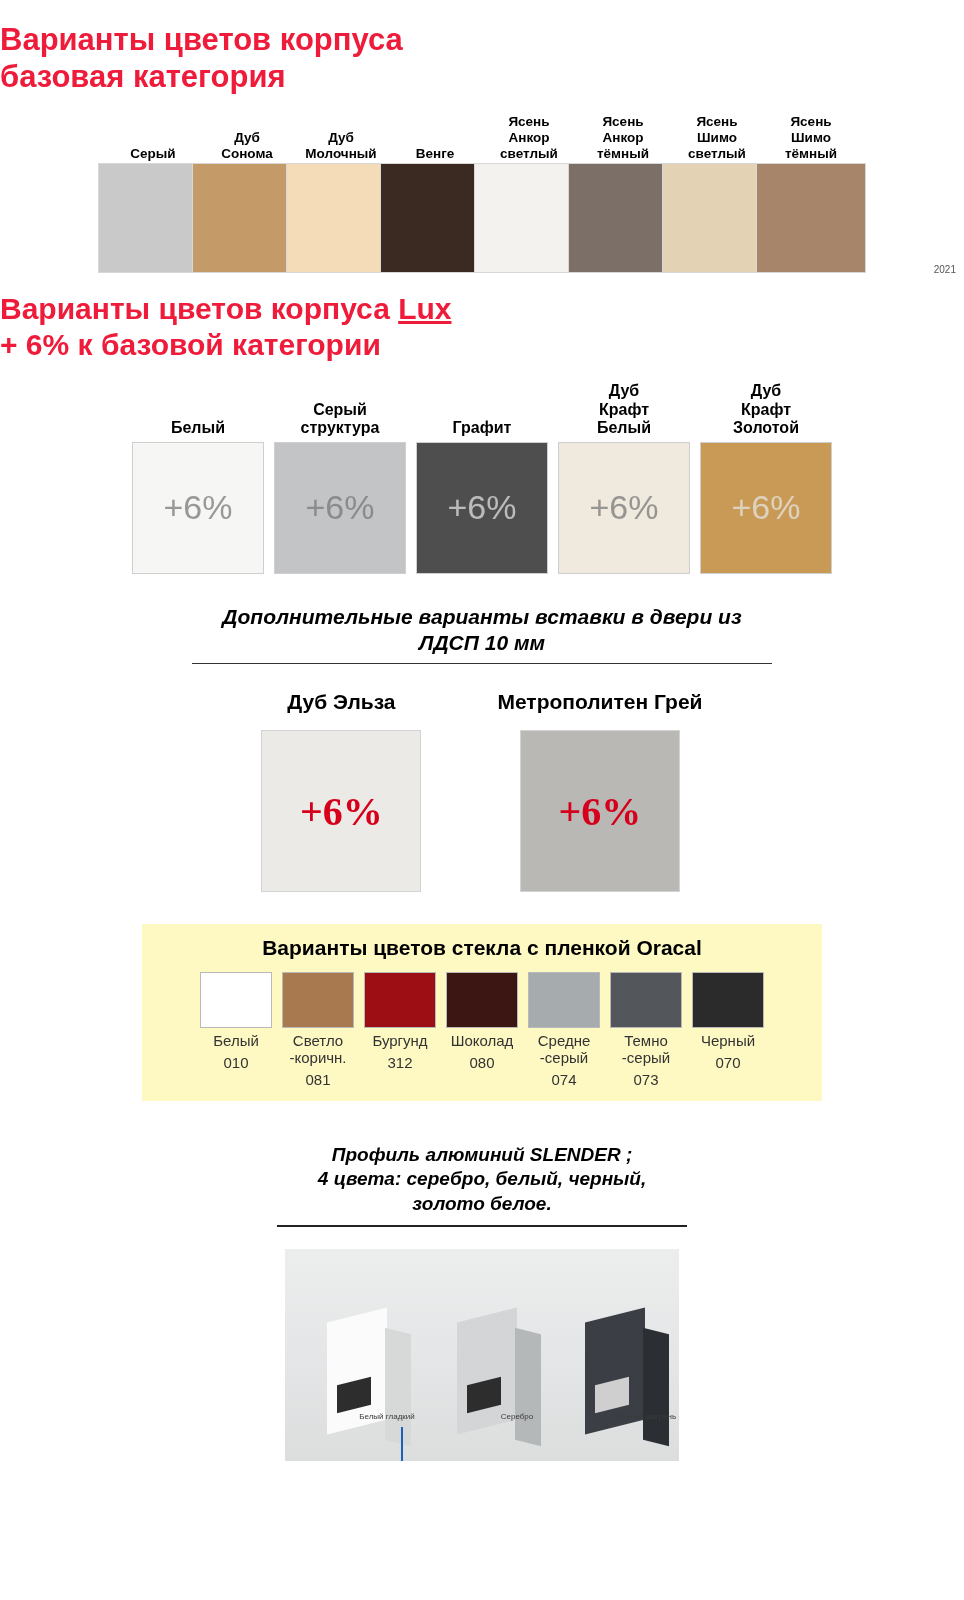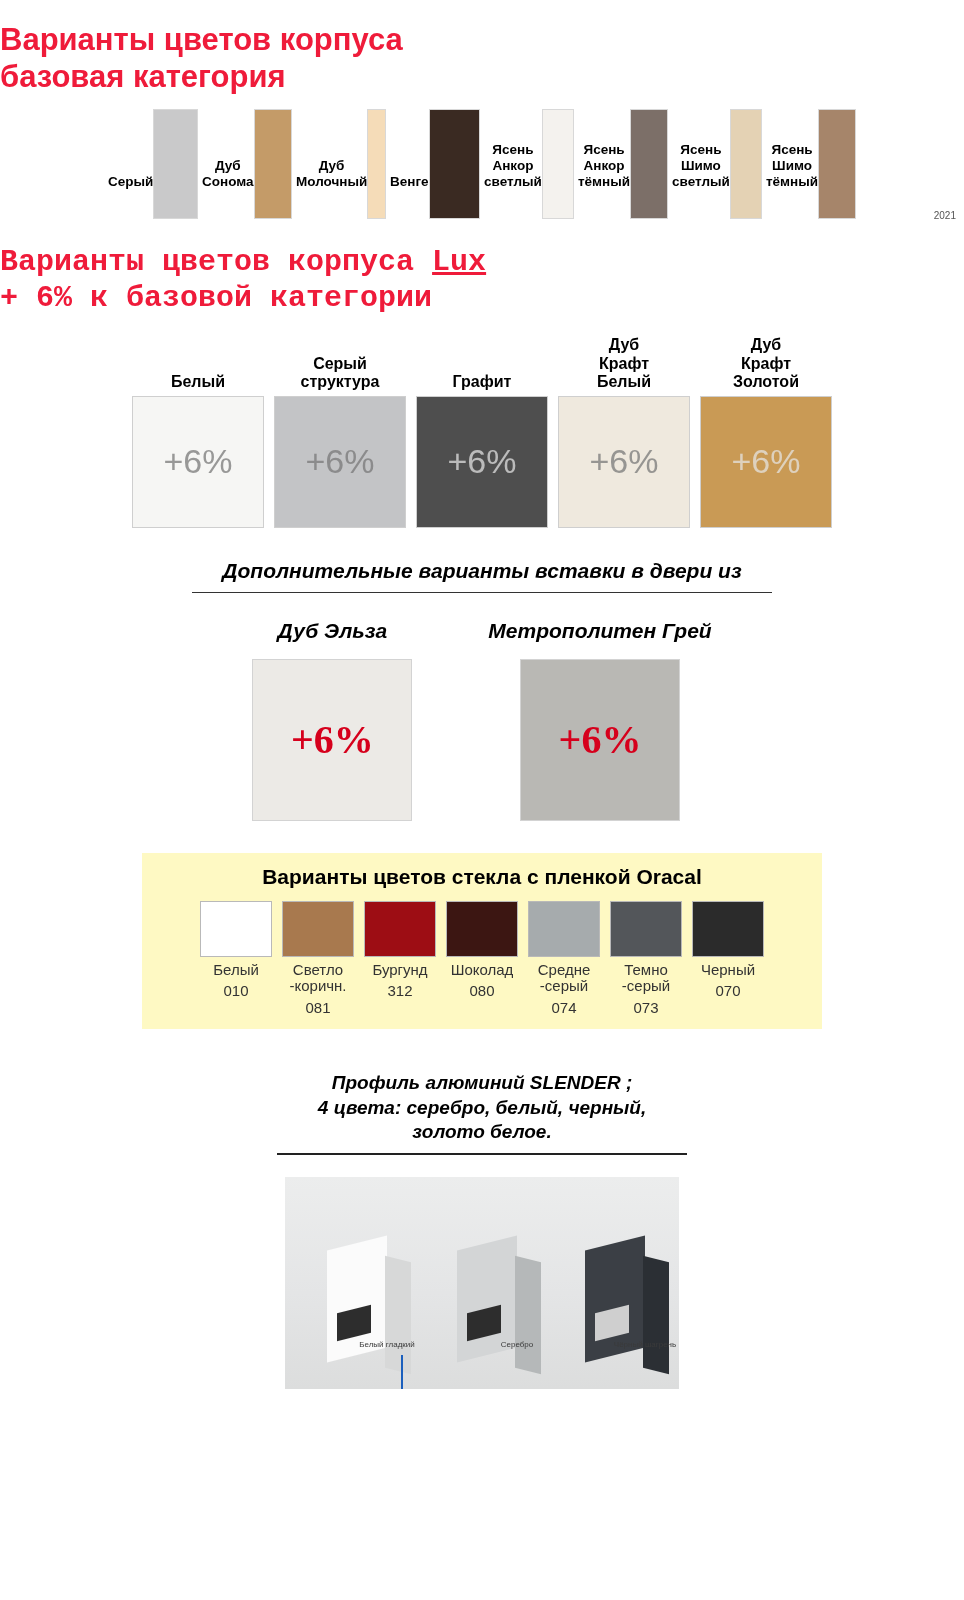--- a/index.html
+++ b/index.html
@@ -21,38 +21,37 @@
     color: #ef1b3a;
     font-weight: bold;
     line-height: 1.18;
   }
   .title-1 {
     font-size: 31px;
     padding-top: 22px;
   }
   .title-2 {
     font-size: 30px;
-    padding-top: 26px;
-    font-family: Liberation Mono, monospace;
+    padding-top: 18px;
   }
   .title-2 .u { text-decoration: underline; }
 
   
   .base-row {
     display: flex;
     justify-content: center;
     gap: 0px;
     margin-top: 14px;
     position: relative;
   }
   .base-swatch {
     width: 90px;
     margin: 0 2px;
     display: flex;
-    flex-direction: row;
+    flex-direction: column;
     align-items: center;
   }
   .base-label {
     font-size: 13.5px;
     font-weight: bold;
     text-align: center;
     line-height: 1.16;
     height: 52px;
     display: flex;
     align-items: flex-end;
@@ -138,21 +137,20 @@
     margin-top: 26px;
     gap: 76px;
   }
   .insert-item {
     display: flex;
     flex-direction: column;
     align-items: center;
   }
   .insert-label {
     font-size: 21px;
-    font-style: italic;
     font-weight: bold;
     margin-bottom: 16px;
   }
   .insert-chip {
     width: 160px;
     height: 162px;
     border: 1px solid #d3d3d3;
     box-sizing: border-box;
     display: flex;
     align-items: center;
@@ -348,20 +346,21 @@
   <div class="lux-swatch">
     <div class="lux-label">Дуб<br>Крафт<br>Золотой</div>
     <div class="lux-chip" style="background-color: rgb(201, 154, 85);">
       <span class="lux-pct on-dark">+6%</span>
     </div>
   </div>
 </div>
 
 <div class="cap-italic">
   <div>Дополнительные варианты вставки в двери из</div>
+  <div>ЛДСП 10 мм</div>
 </div>
 <div class="rule"></div>
 
 <div class="insert-row">
   <div class="insert-item">
     <div class="insert-label">Дуб Эльза</div>
     <div class="insert-chip" style="background-color: rgb(236, 234, 230);">
       <span class="insert-pct">+6%</span>
     </div>
   </div>

